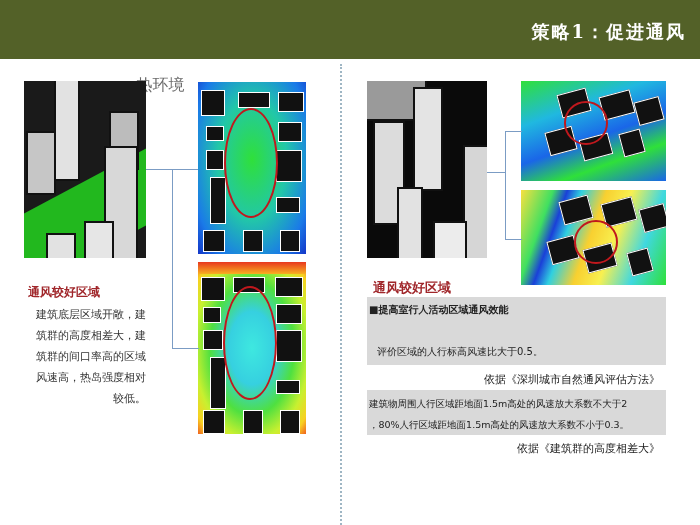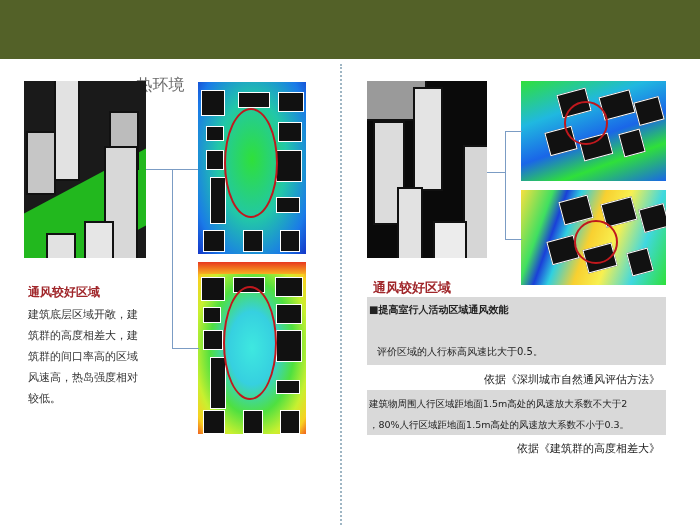--- a/index.html
+++ b/index.html
@@ -12,31 +12,32 @@
   .strategy { position:absolute; right:14px; top:20px; color:#fff; font-family:"DejaVu Serif", serif;
               font-size:18px; letter-spacing:2px; font-weight:bold; }
   .divider { position:absolute; left:251px; top:64px; width:0; height:461px; border-left:2px dotted #9fb6c4; }
   .divider.mid { left:340px; }
   .img { position:absolute; overflow:hidden; }
   .bld { position:absolute; background:#d0d0d0; border:2px solid #111; }
   .bk { position:absolute; background:#111; border:1px solid #fff; }
   .oval { position:absolute; border:2px solid #c0181d; border-radius:50%; }
   .conn { position:absolute; border-color:#7b9cc4; border-style:solid; border-width:0; }
   .red-title { position:absolute; color:#a0262a; font-size:12px;font-weight:bold; }
-  .body-text { position:absolute; color:#333; font-size:11px; line-height:21px; }
+  .body-text { position:absolute; color:#333; font-size:11px; line-height:21px;text-align:right; }
   .grey { position:absolute; background:#d9d9d9; }
   .t { position:absolute; color:#222; font-size:10px; }
 </style>
 </head>
 <body>
 
 <div class="header">
   <div class="tab">
     <div class="tab-label">热环境</div>
   </div>
+  <div class="strategy">策略1：促进通风</div>
 </div>
 
 <div class="divider mid"></div>
 
 <div class="img" style="left:24px;top:81px;width:122px;height:177px;background:#1a1a1a;">
   <div style="position:absolute;left:0;top:100px;width:122px;height:77px;background:#22b81e;transform:skewY(-28deg);"></div>
   <div class="bld" style="left:30px;top:-4px;width:22px;height:100px;background:#e2e2e2;"></div>
   <div class="bld" style="left:2px;top:50px;width:26px;height:60px;background:#c6c6c6;"></div>
   <div class="bld" style="left:85px;top:30px;width:26px;height:55px;background:#bcbcbc;"></div>
   <div class="bld" style="left:80px;top:65px;width:30px;height:112px;background:#d8d8d8;"></div>

